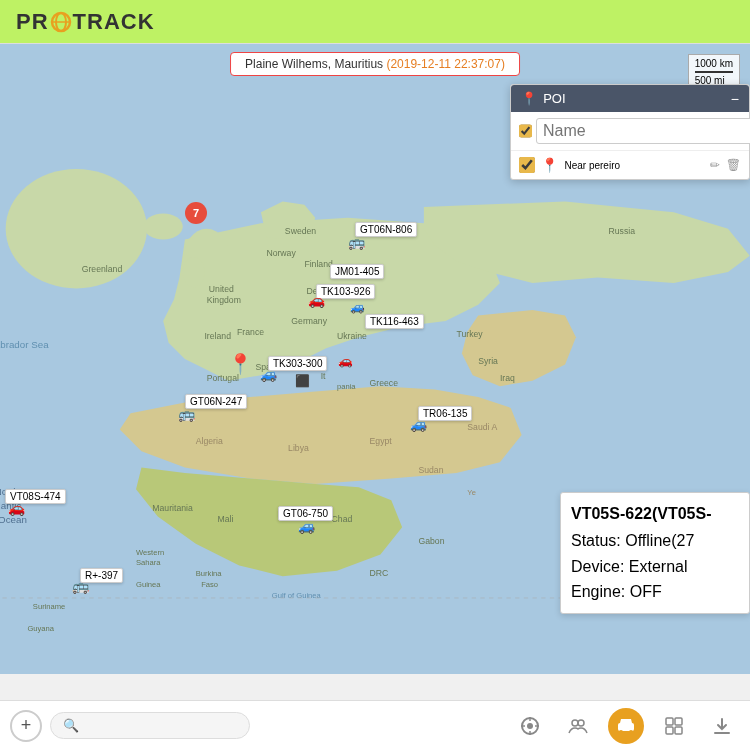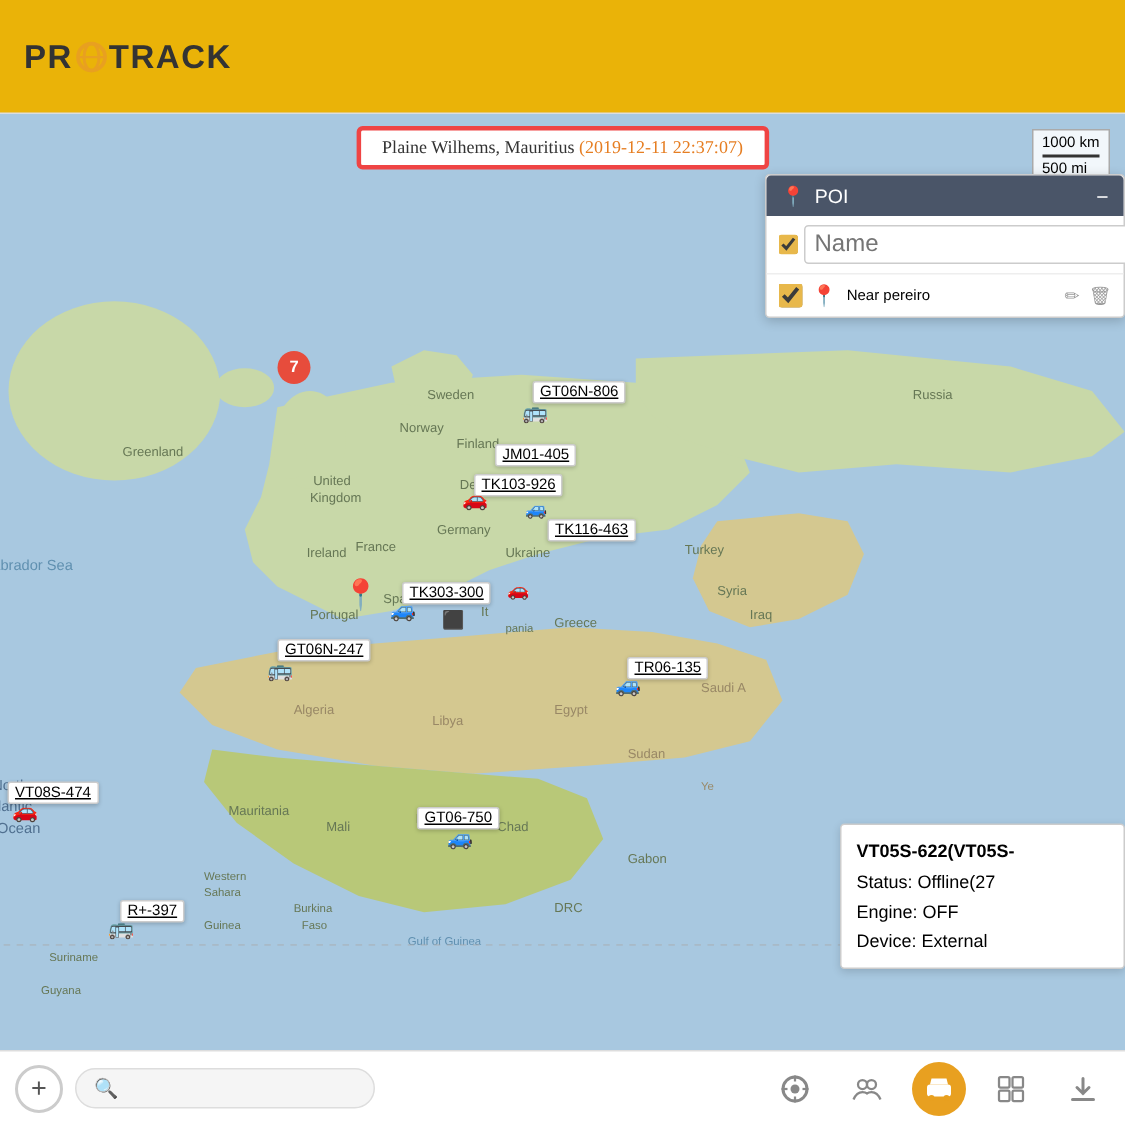--- a/index.html
+++ b/index.html
@@ -6,22 +6,22 @@
     body {
       width: 750px;
       height: 750px;
       background: #f0f0f0;
       font-family: Arial, sans-serif;
       overflow: hidden;
     }
 
     
     #header {
-      background: #eab308;
-      height: 76px;
+      background: #bef264;
+      height: 44px;
       display: flex;
       align-items: center;
       padding: 0 16px;
       border-bottom: 1px solid #ddd;
     }
     .logo-text {
       font-size: 22px;
       font-weight: bold;
       color: #333;
       letter-spacing: 1px;
@@ -44,28 +44,27 @@
       overflow: hidden;
     }
 
     
     #location-bar {
       position: absolute;
       top: 8px;
       left: 50%;
       transform: translateX(-50%);
       background: #fff;
-      border: 3px solid #ef4444;
+      border: 1px solid #ef4444;
       border-radius: 4px;
       padding: 4px 14px;
       font-size: 12px;
       color: #333;
       white-space: nowrap;
       z-index: 10;
-      font-family: Liberation Serif, serif;
     }
     #location-bar .date-text {
       color: #e67e22;
     }
 
     
     #scale-bar {
       position: absolute;
       top: 10px;
       right: 10px;
@@ -171,21 +170,21 @@
     
     #info-popup {
       position: absolute;
       bottom: 60px;
       right: 0;
       width: 190px;
       background: #fff;
       border: 1px solid #ccc;
       border-radius: 3px;
       padding: 8px 10px;
-      font-size: 12px;
+      font-size: 16px;
       z-index: 20;
       line-height: 1.6;
       box-shadow: 0 2px 6px rgba(0,0,0,0.15);
     }
     #info-popup .info-name {
       font-weight: bold;
       margin-bottom: 2px;
     }
 
     
@@ -264,21 +263,20 @@
     .vehicle-label {
       position: absolute;
       background: #fff;
       border: 1px solid #ccc;
       border-radius: 2px;
       padding: 1px 4px;
       font-size: 10px;
       white-space: nowrap;
       z-index: 5;
       box-shadow: 0 1px 3px rgba(0,0,0,0.2);
-      text-decoration: underline;
     }
     .vehicle-icon {
       position: absolute;
       font-size: 14px;
       z-index: 6;
     }
     .cluster-badge {
       position: absolute;
       background: #e74c3c;
       color: #fff;
@@ -479,22 +477,22 @@
       <span class="poi-location-icon">📍</span>
       <span class="poi-item-name">Near pereiro</span>
       <button class="poi-edit-btn">✏</button>
       <button class="poi-delete-btn">🗑</button>
     </div>
   </div>
 
   <div id="info-popup">
     <div class="info-name">VT05S-622(VT05S-</div>
     <div>Status: Offline(27</div>
+    <div>Device: External</div>
     <div>Engine: OFF</div>
-    <div>Device: External</div>
   </div>
 
 </div>
 
 <div id="bottom-bar">
   <div id="add-btn">+</div>
   <div id="search-box">
     <span style="color:#aaa;font-size:13px;">🔍</span>
   </div>
   <div id="bottom-icons">

